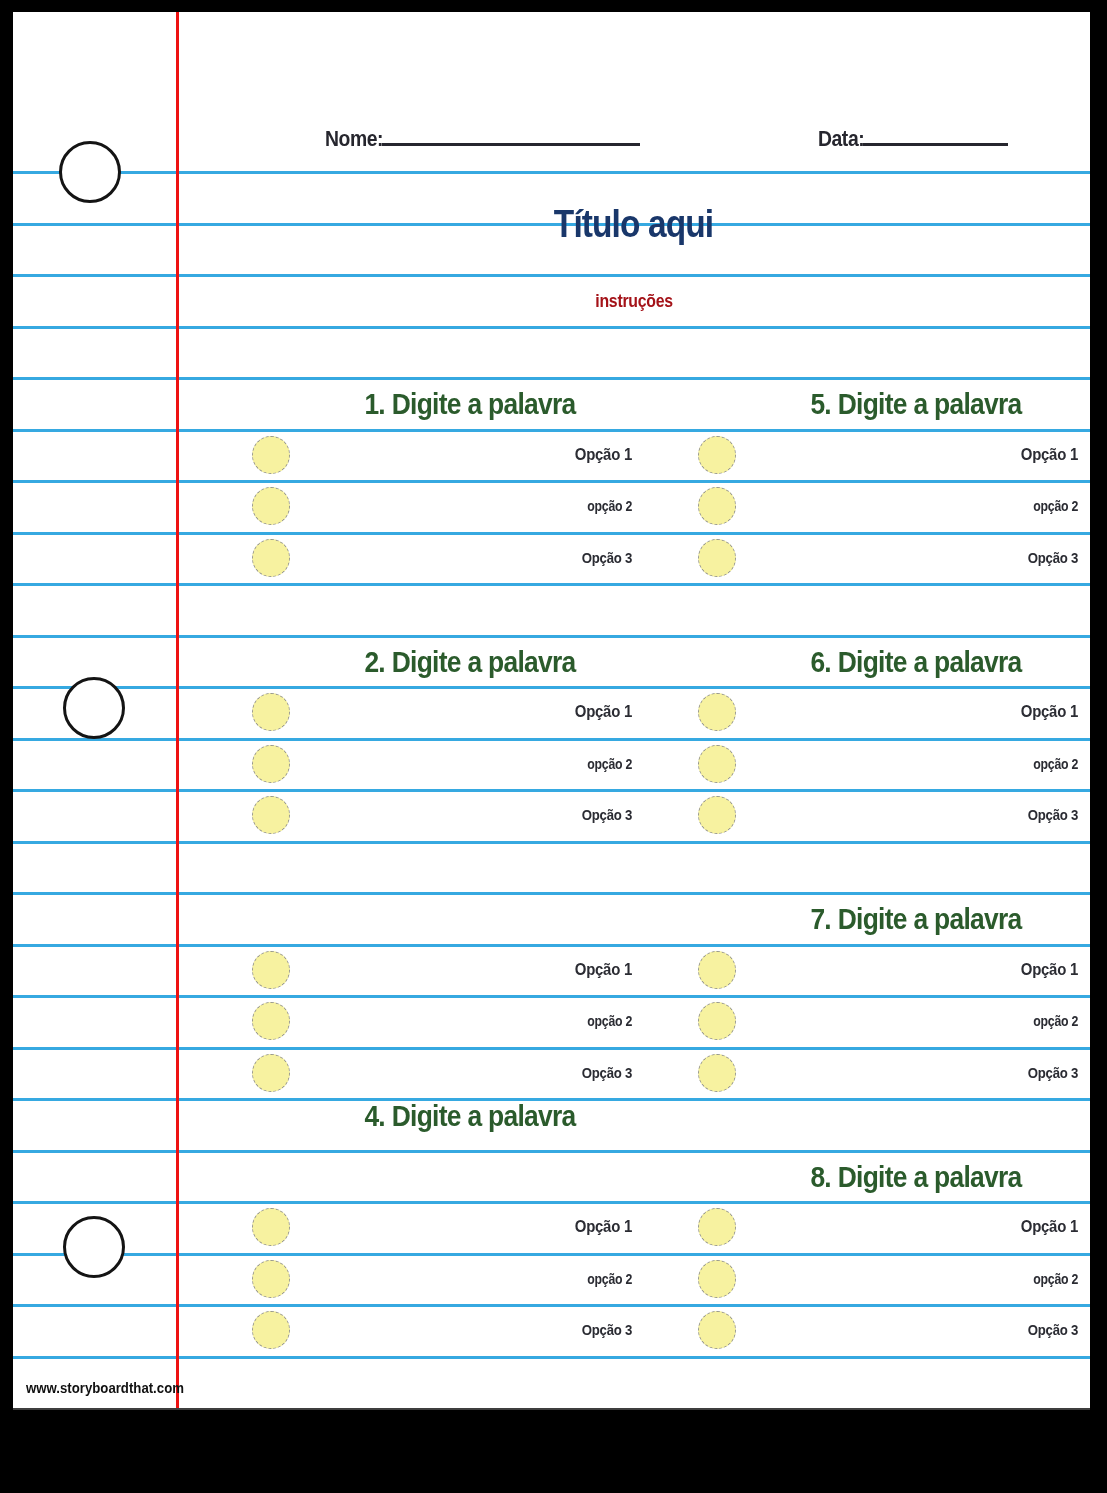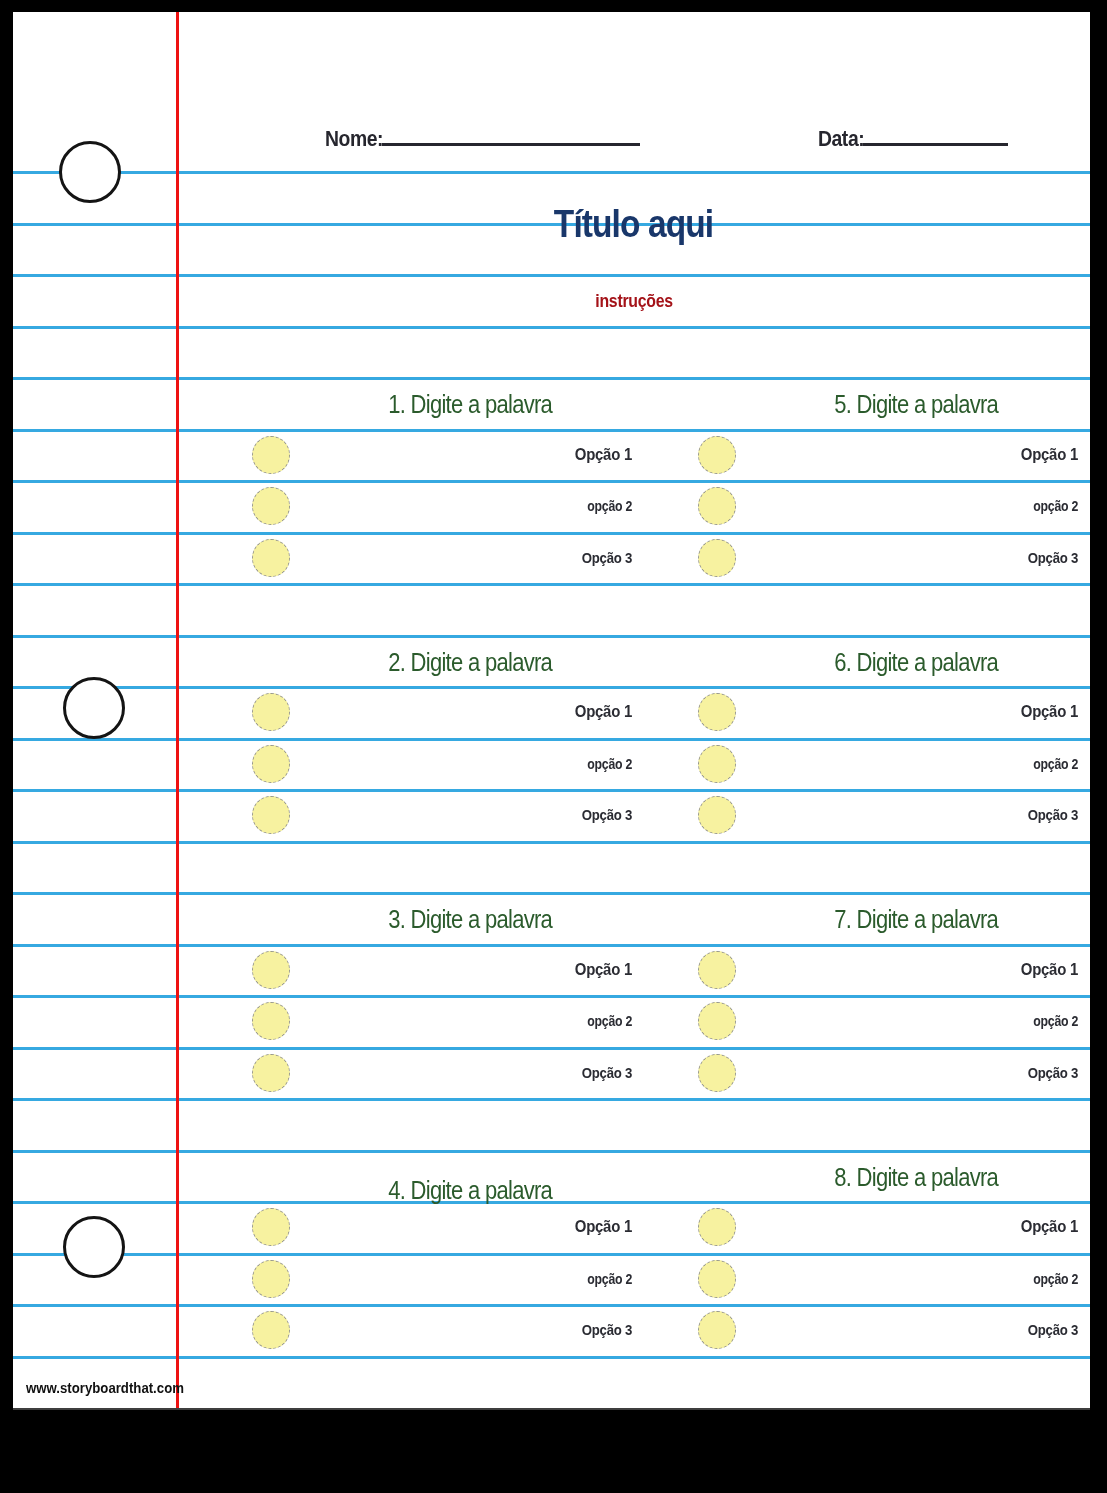--- a/index.html
+++ b/index.html
@@ -38,21 +38,21 @@
     letter-spacing:-1px;z-index:5;line-height:40px;
   }
   #instructions{
     position:absolute;left:165px;width:912px;top:278px;text-align:center;
     font-size:18px;font-weight:700;color:var(--instruction-red,#A41218);
     letter-spacing:-0.3px;z-index:5;line-height:22px;
   }
 
   .q-head{
     position:absolute;width:400px;height:52px;line-height:54px;text-align:center;
-    font-size:25px;font-weight:400;color:var(--question-green,#2B5B2C);
+    font-size:30px;font-weight:700;color:var(--question-green,#2B5B2C);
     letter-spacing:-0.8px;z-index:5;
   }
   .ans-circle{
     position:absolute;width:38px;height:38px;border-radius:50%;
     background:var(--option-yellow,#F7F2A0);border:1px dashed #97978a;
     box-sizing:border-box;z-index:5;
   }
   .opt-label{
     position:absolute;width:220px;height:52px;line-height:52px;text-align:right;
     font-weight:700;color:#2B2C33;z-index:5;letter-spacing:-0.3px;
@@ -132,28 +132,27 @@
     <div class="opt-label opt-1 cond-r" style="left: 399px; top: 468px;">opção 2</div>
     <div class="ans-circle" style="left: 239px; top: 526.5px;"></div>
     <div class="opt-label opt-2 cond-r" style="left: 399px; top: 519.5px;">Opção 3</div>
     <div class="q-head" style="left: 257px; top: 622.5px;"><span class="cond" style="display: inline-block;">2. Digite a palavra</span></div>
     <div class="ans-circle" style="left: 239px; top: 681px;"></div>
     <div class="opt-label opt-0 cond-r" style="left: 399px; top: 674px;">Opção 1</div>
     <div class="ans-circle" style="left: 239px; top: 732.5px;"></div>
     <div class="opt-label opt-1 cond-r" style="left: 399px; top: 725.5px;">opção 2</div>
     <div class="ans-circle" style="left: 239px; top: 784px;"></div>
     <div class="opt-label opt-2 cond-r" style="left: 399px; top: 777px;">Opção 3</div>
-    <div class="q-head" style="left: 257px; top: 880px;"><span class="cond" style="display: inline-block;">3. Digite a palavra</span></div>
     <div class="ans-circle" style="left: 239px; top: 938.5px;"></div>
     <div class="opt-label opt-0 cond-r" style="left: 399px; top: 931.5px;">Opção 1</div>
     <div class="ans-circle" style="left: 239px; top: 990px;"></div>
     <div class="opt-label opt-1 cond-r" style="left: 399px; top: 983px;">opção 2</div>
     <div class="ans-circle" style="left: 239px; top: 1041.5px;"></div>
     <div class="opt-label opt-2 cond-r" style="left: 399px; top: 1034.5px;">Opção 3</div>
-    <div class="q-head" style="left: 257px; top: 1151px;"><span class="cond" style="display: inline-block;">4. Digite a palavra</span></div>
+    <div class="q-head" style="left: 257px; top: 1077px;"><span class="cond" style="display: inline-block;">4. Digite a palavra</span></div>
     <div class="ans-circle" style="left: 239px; top: 1196px;"></div>
     <div class="opt-label opt-0 cond-r" style="left: 399px; top: 1189px;">Opção 1</div>
     <div class="ans-circle" style="left: 239px; top: 1247.5px;"></div>
     <div class="opt-label opt-1 cond-r" style="left: 399px; top: 1240.5px;">opção 2</div>
     <div class="ans-circle" style="left: 239px; top: 1299px;"></div>
     <div class="opt-label opt-2 cond-r" style="left: 399px; top: 1292px;">Opção 3</div>
     <div class="q-head" style="left: 703px; top: 365px;"><span class="cond" style="display: inline-block;">5. Digite a palavra</span></div>
     <div class="ans-circle" style="left: 685px; top: 423.5px;"></div>
     <div class="opt-label opt-0 cond-r" style="left: 845px; top: 416.5px;">Opção 1</div>
     <div class="ans-circle" style="left: 685px; top: 475px;"></div>

